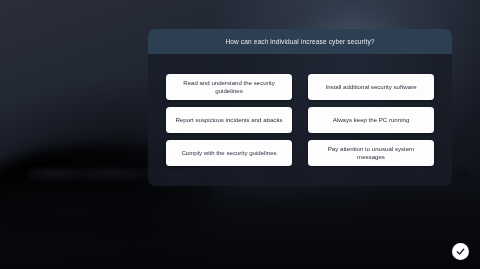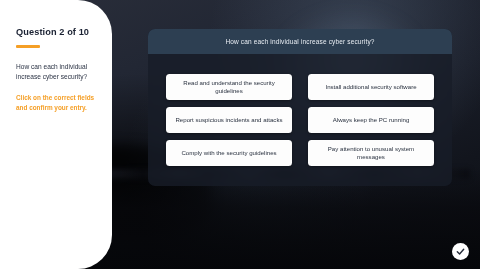--- a/index.html
+++ b/index.html
@@ -208,26 +208,20 @@
 <body>
 
 <div id="screen">
 
   <div class="bg-photo">
     <div class="bg-screen-glow"></div>
     <div class="bg-dark-shape"></div>
     <div class="bg-keys"></div>
   </div>
 
-  <div class="side-panel">
-    <div class="q-title">Question 2 of 10</div>
-    <div class="q-rule"></div>
-    <div class="q-text">How can each individual increase cyber security?</div>
-    <div class="q-hint">Click on the correct fields and confirm your entry.</div>
-  </div>
 
   <div class="quiz-box">
     <div class="quiz-header">
       <span>How can each individual increase cyber security?</span>
     </div>
 
     <div class="options-grid">
       <div class="option-card">
         <span>Read and understand the security guidelines</span>
       </div>

